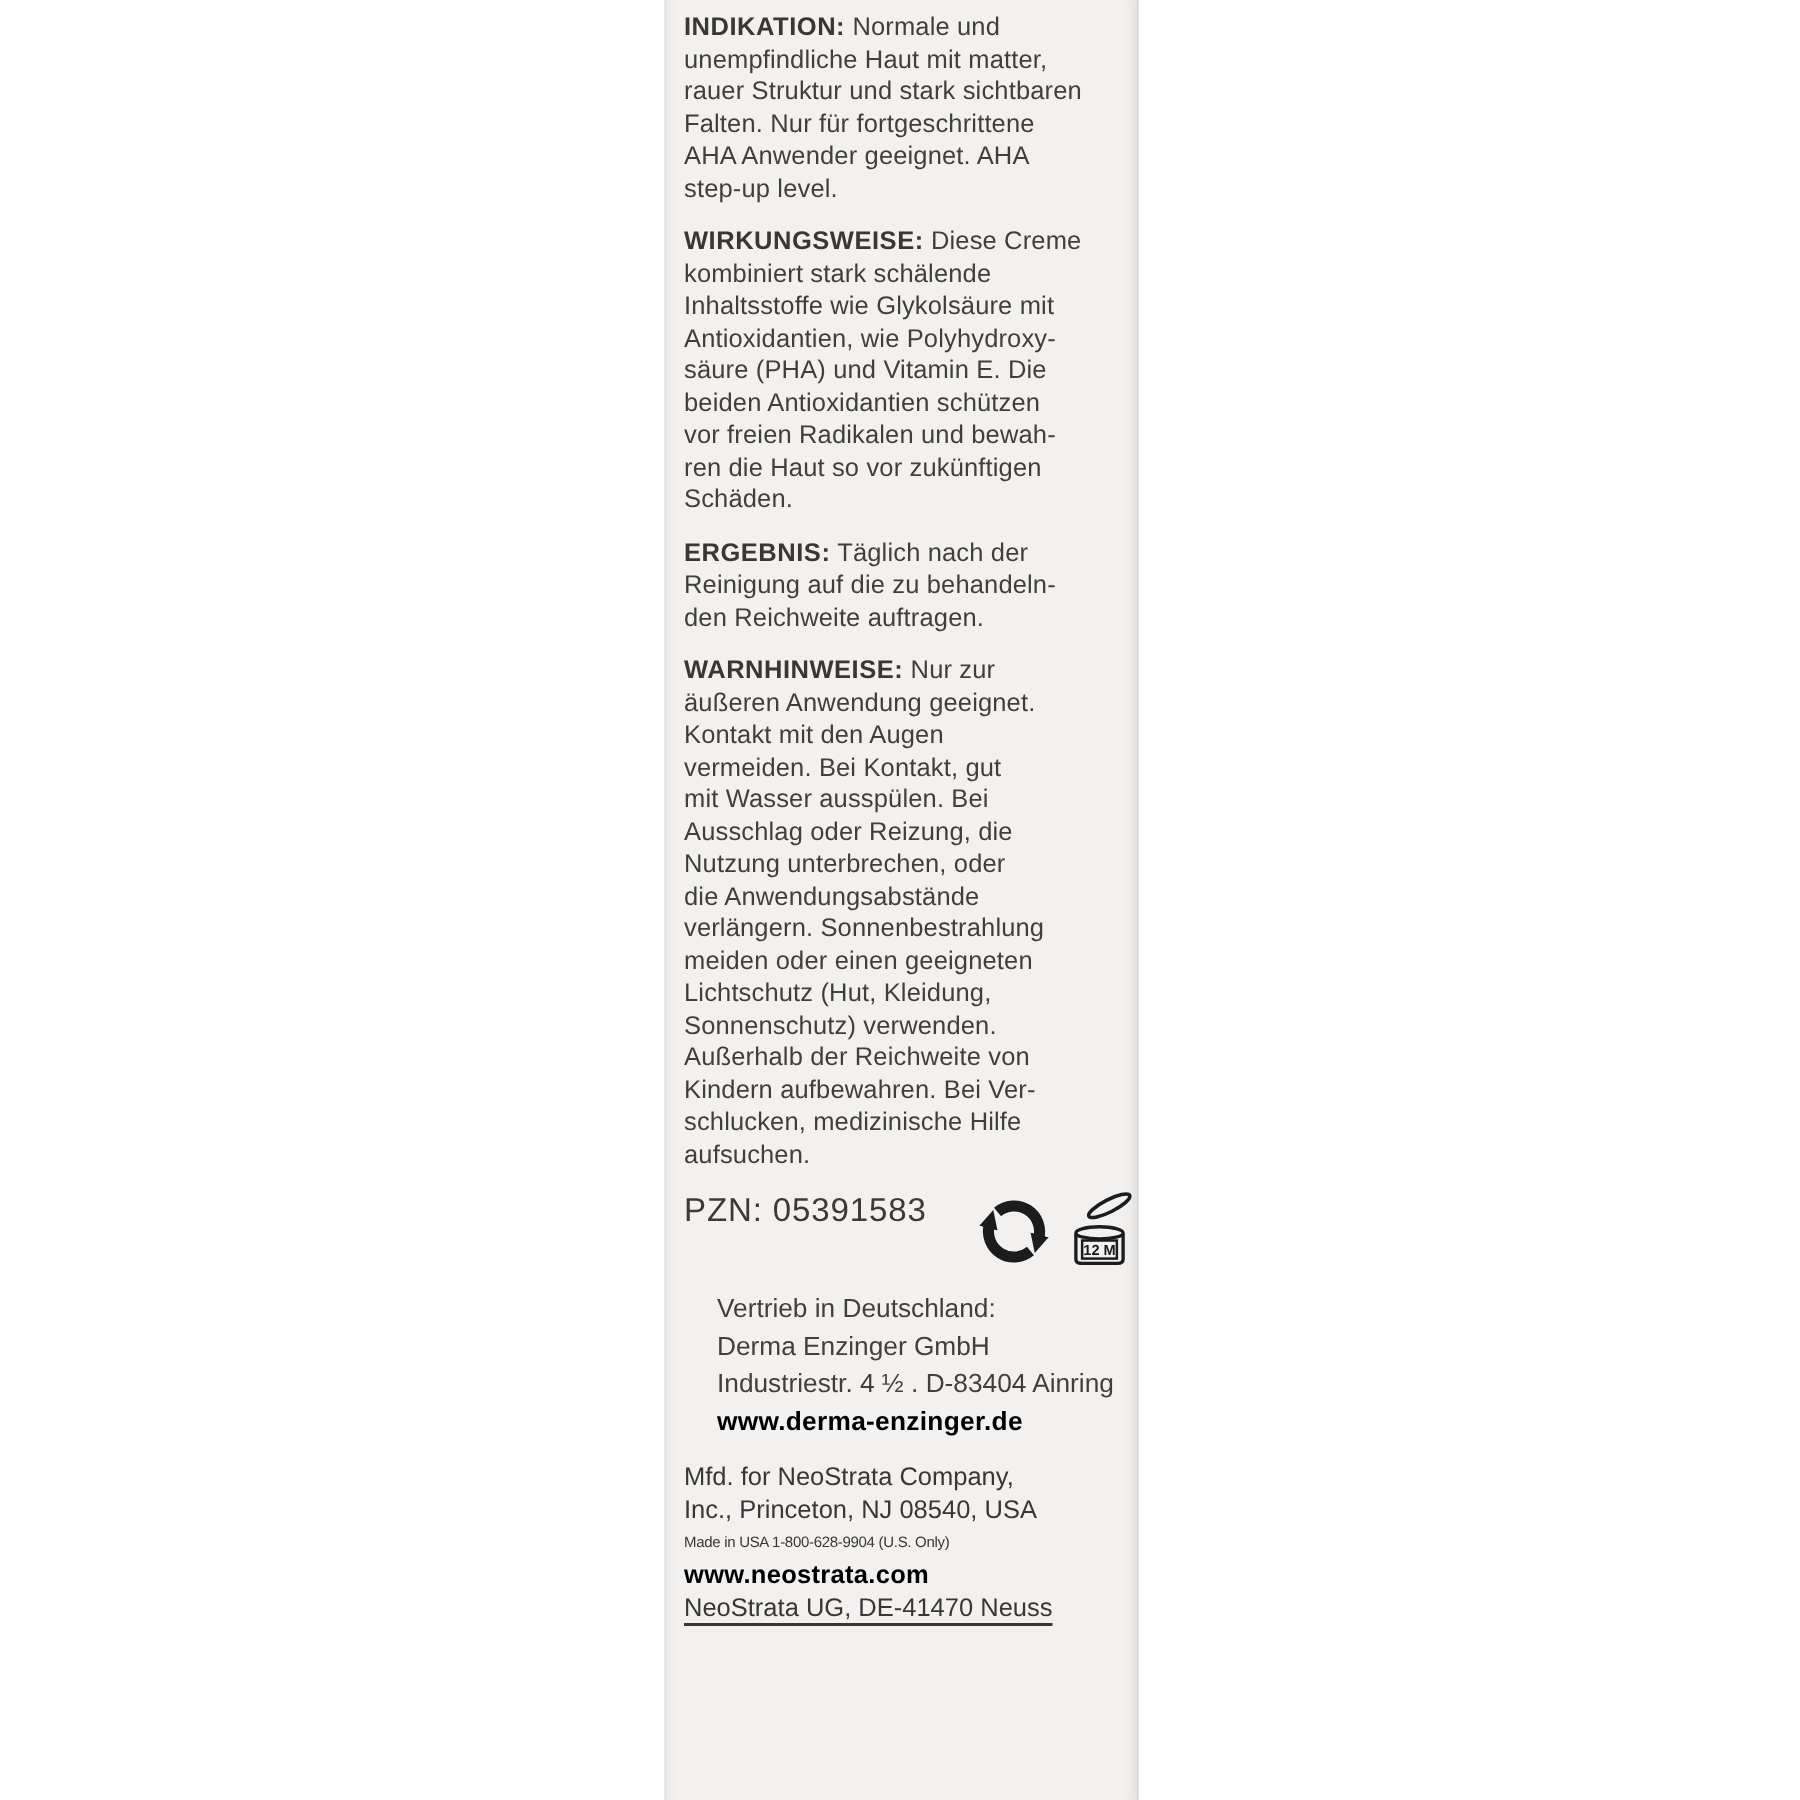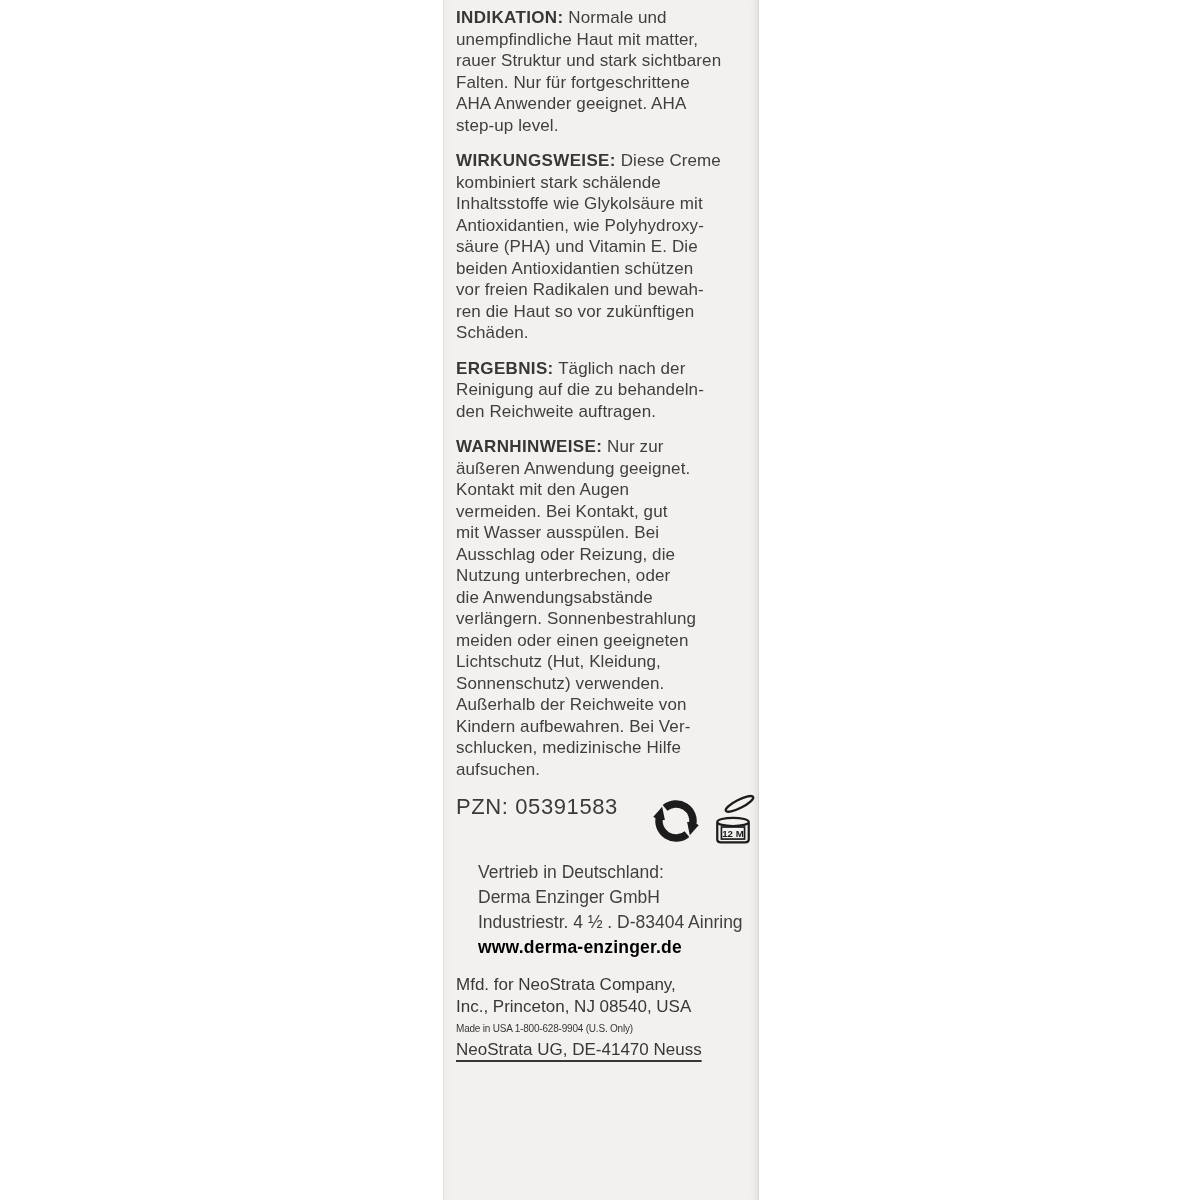--- a/index.html
+++ b/index.html
@@ -138,17 +138,18 @@
       <span class="addr-lines">Vertrieb in Deutschland:
 Derma Enzinger GmbH
 Industriestr. 4 ½ . D-83404 Ainring</span>
       <div class="site">www.derma-enzinger.de</div>
     </div>
 
     <div class="mfd">
       <span class="mfd-line">Mfd. for NeoStrata Company,</span>
       <span class="mfd-line">Inc., Princeton, NJ 08540, USA</span>
       <span class="mfd-line made-line">Made in USA 1-800-628-9904 (U.S. Only)</span>
+      <span class="mfd-line site">www.neostrata.com</span>
       <span class="entity">NeoStrata UG, DE-41470 Neuss</span>
     </div>
 
   </div>
 </div>
 
 </body></html>

